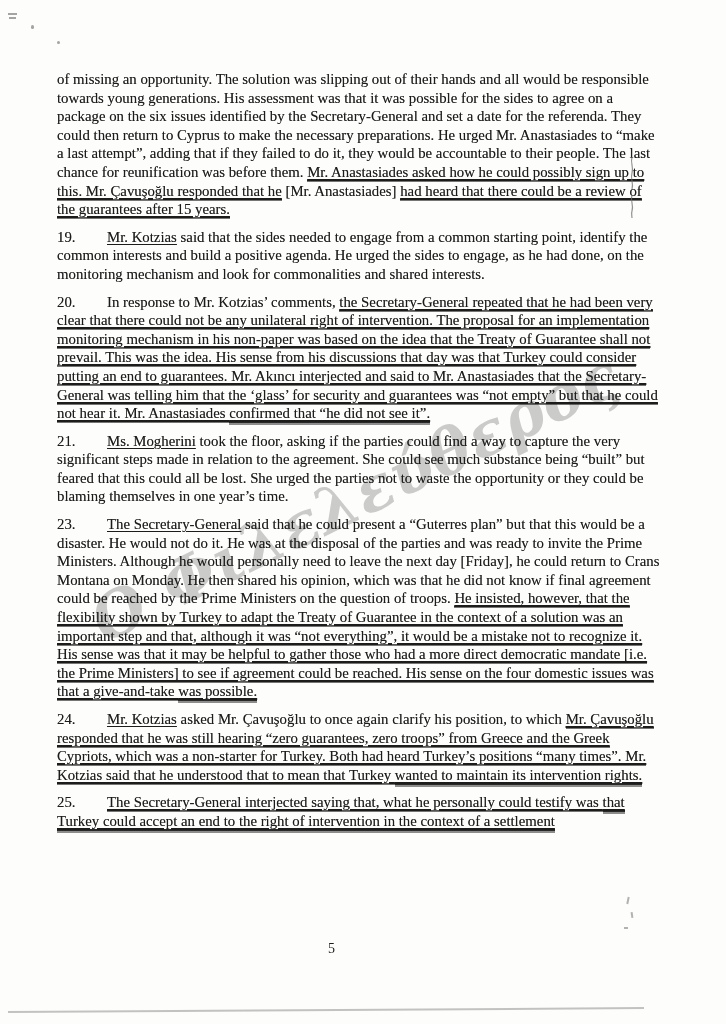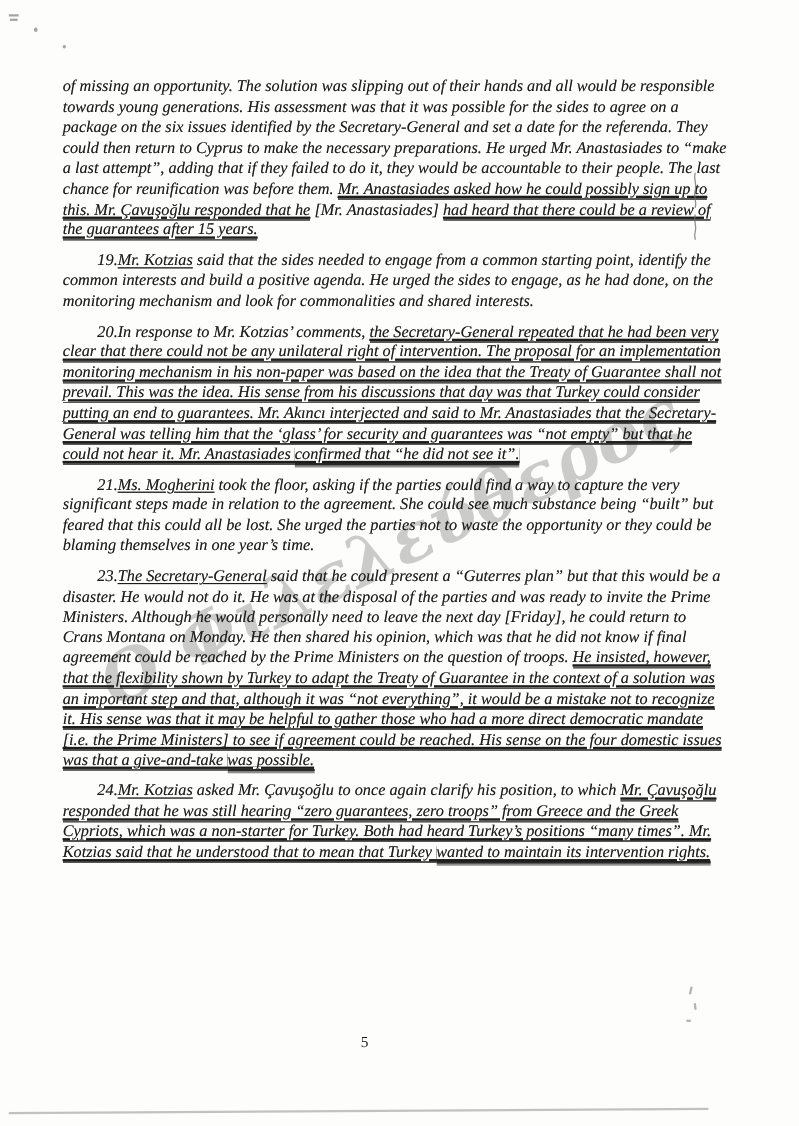--- a/index.html
+++ b/index.html
@@ -7,22 +7,22 @@
     position:relative;width:726px;height:1024px;margin:0 auto;
     background:#fdfdfb;overflow:hidden;
     font-family:"Liberation Serif","DejaVu Serif",serif;
     color:#1c1c1c;
   }
   .textblock{
     position:absolute;left:57px;top:70px;width:618px;
     font-size:14.8px;line-height:18.6px;z-index:2;
     text-shadow:0 0 .6px rgba(20,20,20,.5);
   }
-  .para{margin:0 12px 9px 0;font-style:italic;}
-  .pnum{display:inline-block;width:50px;text-align:right;}
+  .para{margin:0 12px 9px 0;}
+  .pnum{display:inline-block;width:50px;}
   
   .u{text-decoration:underline;text-decoration-thickness:1px;text-underline-offset:2px;}
   
   .uh{
     text-decoration:underline;text-decoration-thickness:1.5px;text-underline-offset:2px;
     box-shadow:0 1.8px 0 rgba(30,30,30,.75);
   }
   
   .u2{
     text-decoration:underline;text-decoration-thickness:1.5px;text-underline-offset:2px;
@@ -58,20 +58,21 @@
 
   <div class="watermark">Ο Φιλελεύθερος</div>
 
   <div class="textblock">
       <div class="para"><span>of missing an opportunity.  The solution was slipping out of their hands and all would be responsible towards young generations.  His assessment was that it was possible for the sides to agree on a package on the six issues identified by the Secretary-General and set a date for the referenda. They could then return to Cyprus to make the necessary preparations.  He urged Mr. Anastasiades to “make a last attempt”, adding that if they failed to do it, they would be accountable to their people.  The last chance for reunification was before them.  </span><span class="uh">Mr. Anastasiades asked how he could possibly sign up to this.  Mr. Çavuşoğlu responded that he</span><span> [Mr. Anastasiades] </span><span class="uh">had heard that there could be a review of the guarantees after 15 years.</span></div>
       <div class="para"><span class="pnum">19.</span><span class="u">Mr. Kotzias</span><span> said that the sides needed to engage from a common starting point, identify the common interests and build a positive agenda.  He urged the sides to engage, as he had done, on the monitoring mechanism and look for commonalities and shared interests.</span></div>
       <div class="para"><span class="pnum">20.</span><span>In response to Mr. Kotzias’ comments, </span><span class="uh">the Secretary-General repeated that he had been very clear that there could not be any unilateral right of intervention.  The proposal for an implementation monitoring mechanism in his non-paper was based on the idea that the Treaty of Guarantee shall not prevail.  This was the idea.  His sense from his discussions that day was that Turkey could consider putting an end to guarantees.  Mr. Akıncı interjected and said to Mr. Anastasiades that the Secretary-General was telling him that the ‘glass’ for security and guarantees was “not empty” but that he could not hear it.  Mr. Anastasiades </span><span class="u2">confirmed that “he did not see it”.</span></div>
       <div class="para"><span class="pnum">21.</span><span class="u">Ms. Mogherini</span><span> took the floor, asking if the parties could find a way to capture the very significant steps made in relation to the agreement.  She could see much substance being “built” but feared that this could all be lost.  She urged the parties not to waste the opportunity or they could be blaming themselves in one year’s time.</span></div>
       <div class="para"><span class="pnum">23.</span><span class="u">The Secretary-General</span><span> said that he could present a “Guterres plan” but that this would be a disaster. He would not do it. He was at the disposal of the parties and was ready to invite the Prime Ministers.  Although he would personally need to leave the next day [Friday], he could return to Crans Montana on Monday.  He then shared his opinion, which was that he did not know if final agreement could be reached by the Prime Ministers on the question of troops.  </span><span class="uh">He insisted, however, that the flexibility shown by Turkey to adapt the Treaty of Guarantee in the context of a solution was an important step and that, although it was “not everything”, it would be a mistake not to recognize it.  His sense was that it may be helpful to gather those who had a more direct democratic mandate [i.e. the Prime Ministers] to see if agreement could be reached.  His sense on the four domestic issues was that a give-and-take </span><span class="u2">was possible.</span></div>
       <div class="para"><span class="pnum">24.</span><span class="u">Mr. Kotzias</span><span> asked Mr. Çavuşoğlu to once again clarify his position, to which </span><span class="uh">Mr. Çavuşoğlu responded that he was still hearing “zero guarantees, zero troops” from Greece and the Greek Cypriots, which was a non-starter for Turkey.  Both had heard Turkey’s positions “many times”.  Mr. Kotzias said that he understood that to mean that Turkey </span><span class="u2">wanted to maintain its intervention rights.</span></div>
+      <div class="para"><span class="pnum">25.</span><span class="uh">The Secretary-General interjected saying that, what he personally could testify was </span><span class="u2">that Turkey could accept an end to the right of intervention in the context of a settlement</span></div>
     </div>
 
   <div class="pagenum">5</div>
 
   <div class="speck sp1"></div>
   <div class="speck sp1b"></div>
   <div class="speck sp2"></div>
   <div class="speck sp3"></div>
 
   <svg class="squiggle" width="10" height="64" viewBox="0 0 10 64">

